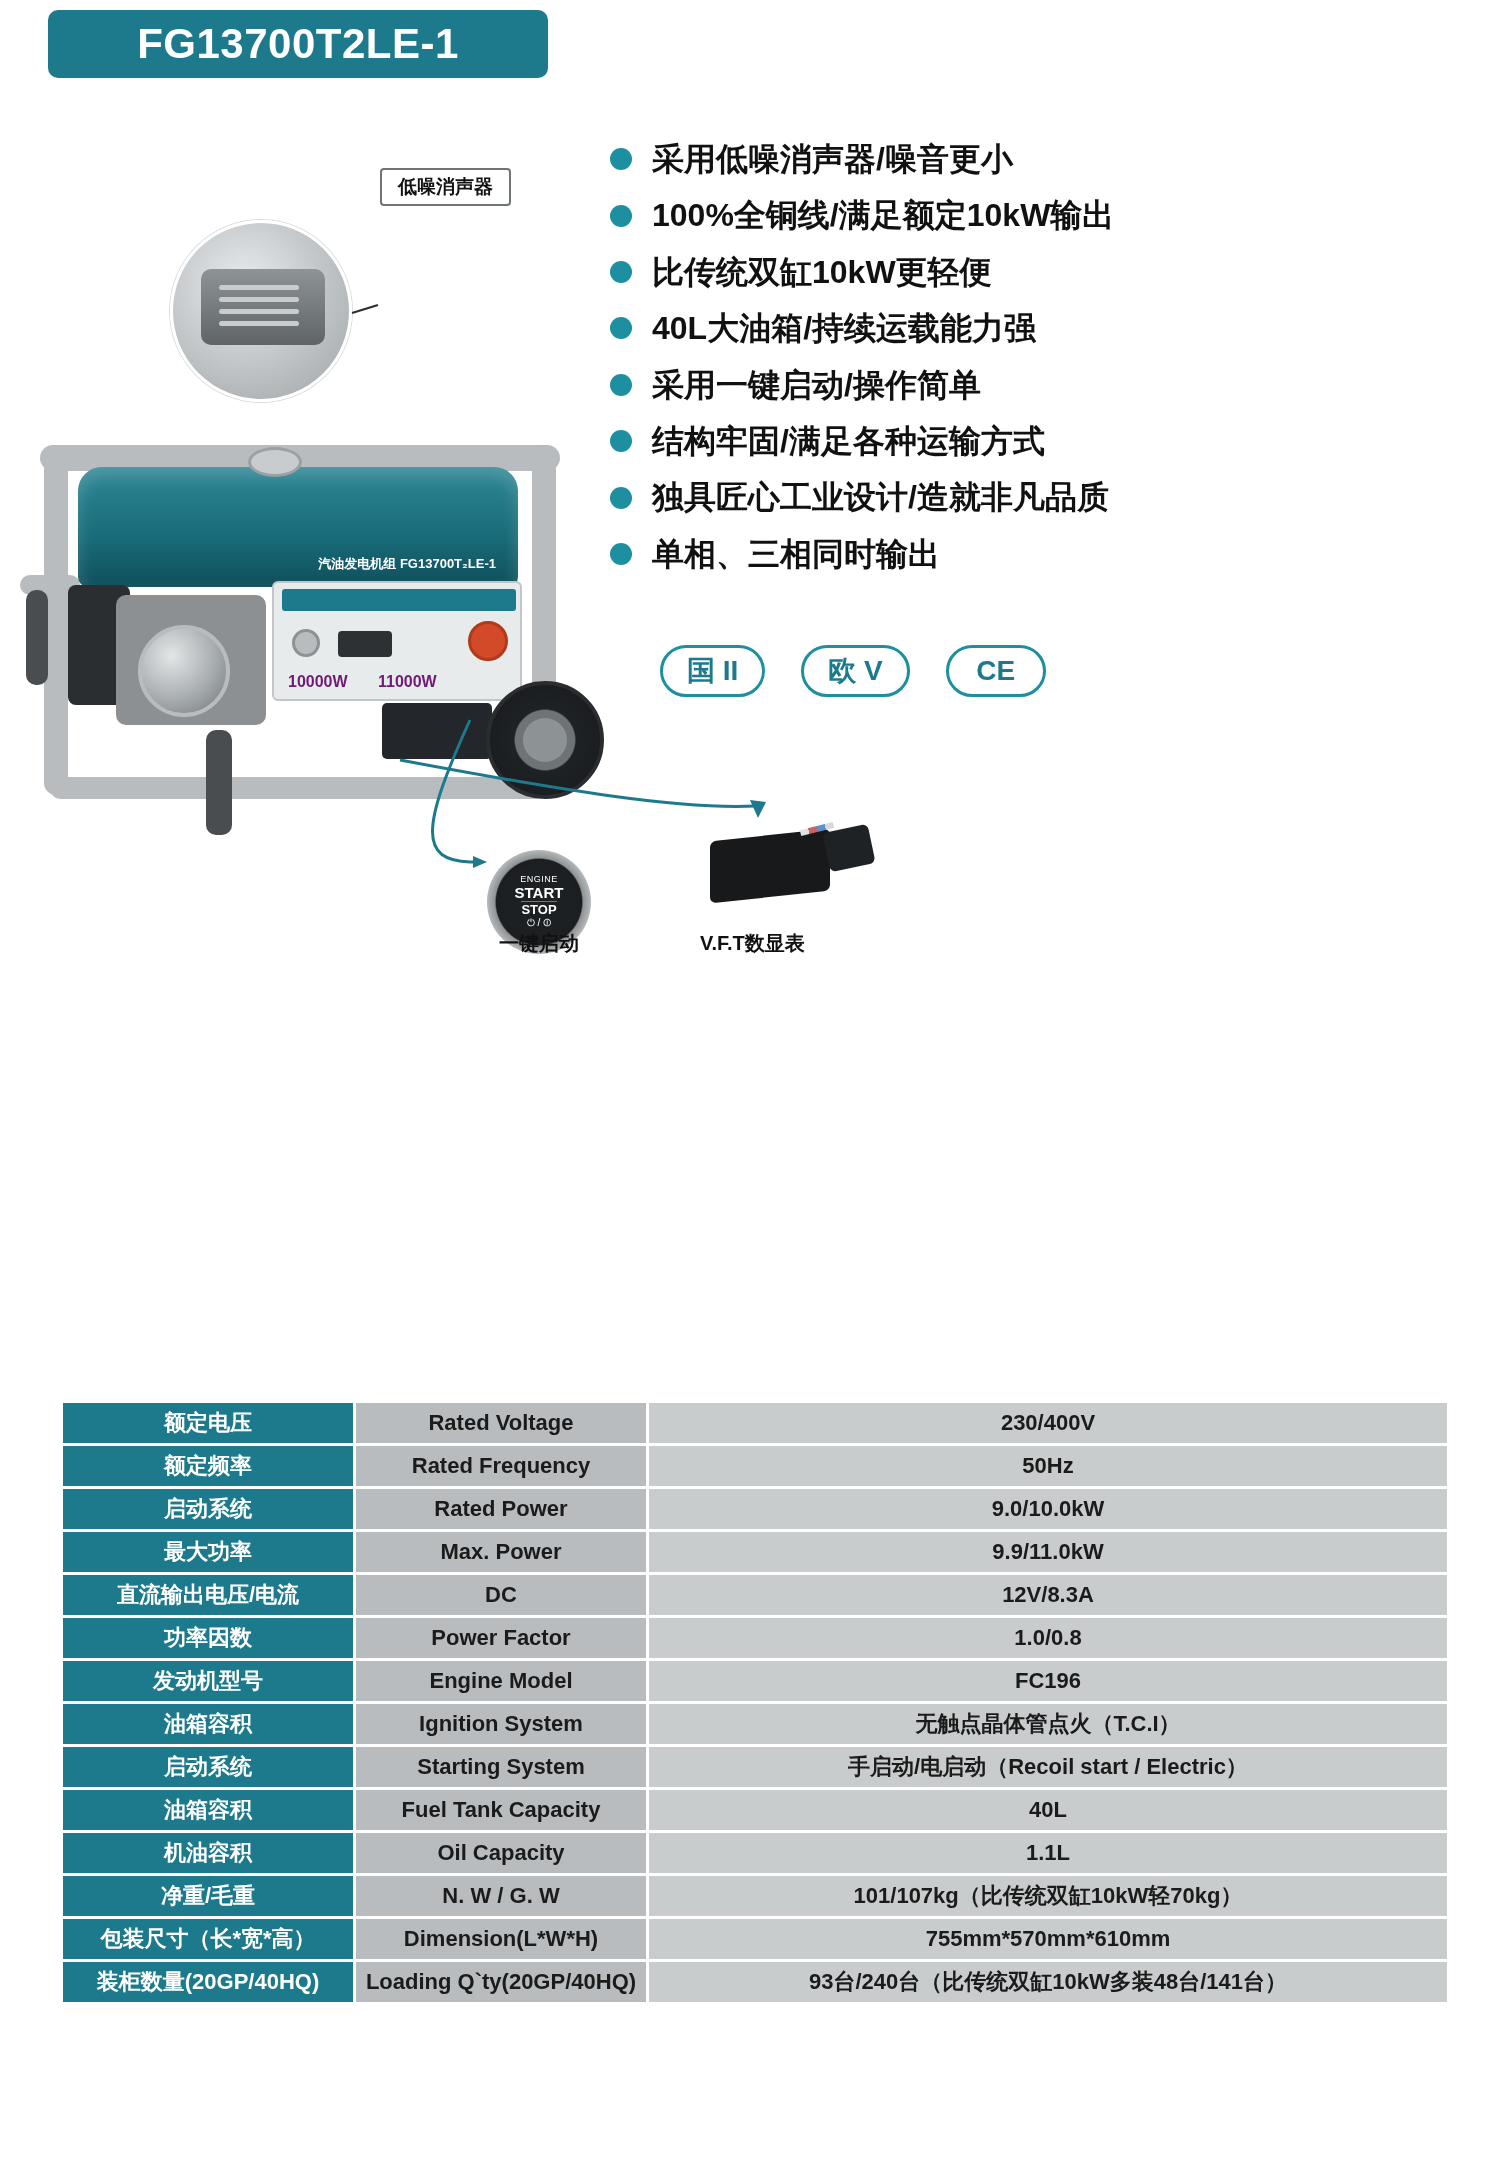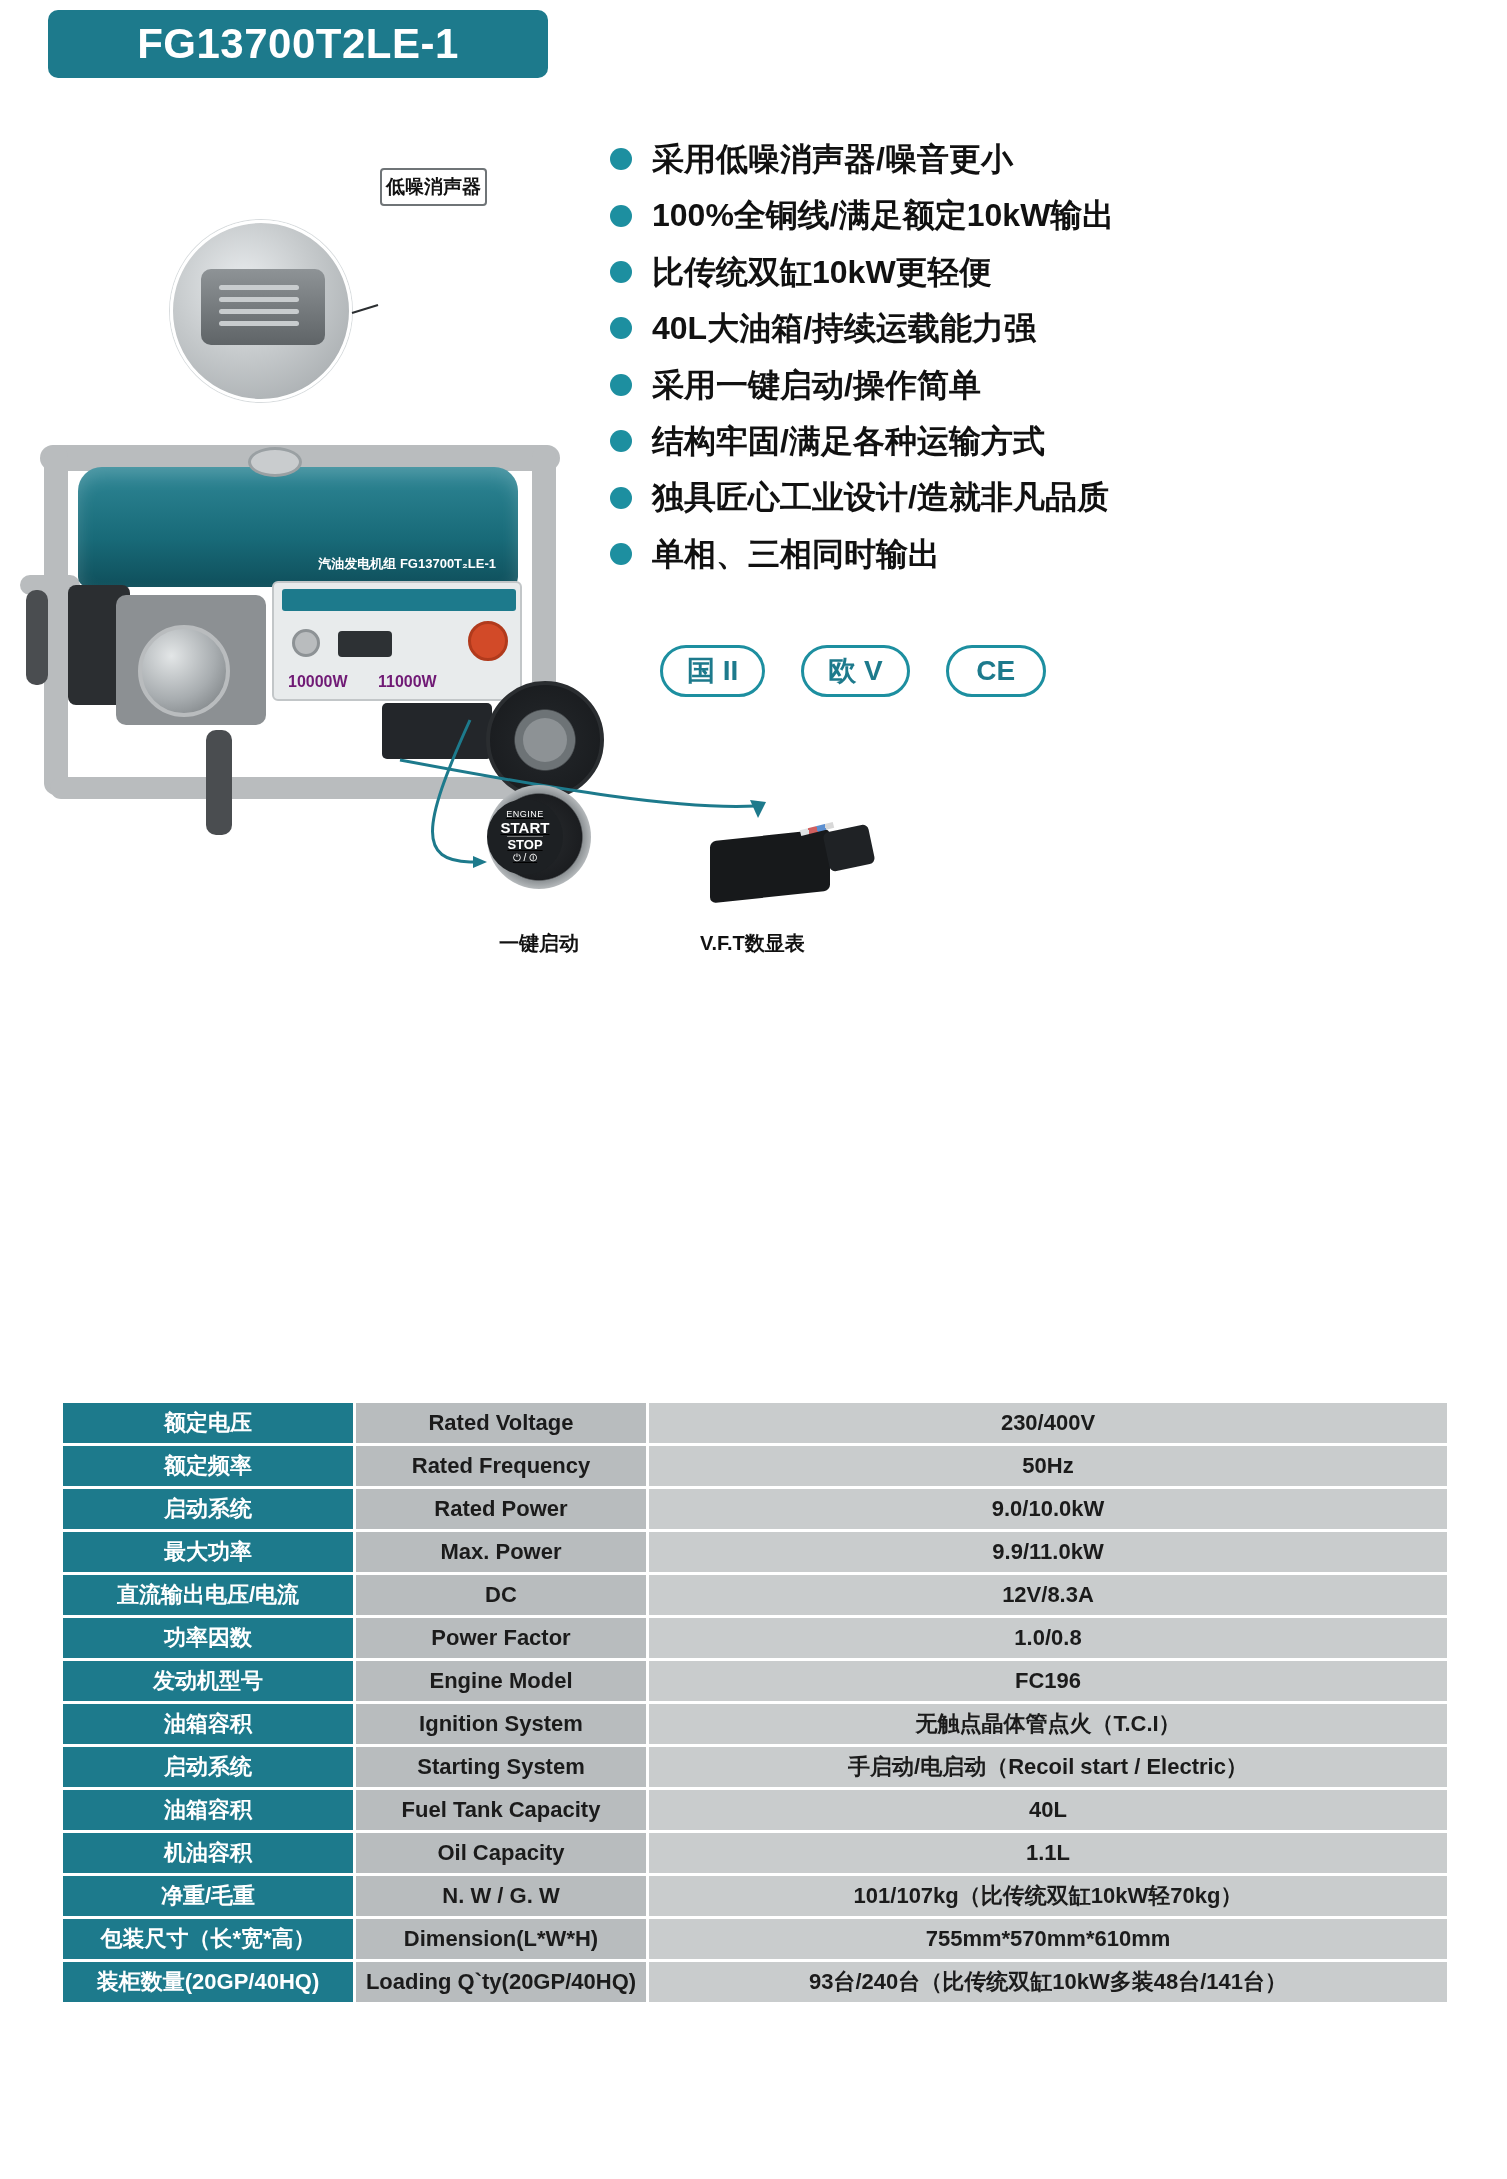--- a/index.html
+++ b/index.html
@@ -251,35 +251,35 @@
     position: absolute;
     background: #c8ccce;
     height: 5px; border-radius: 3px;
   }
   .inset-label {
     position: absolute;
     left: 380px; top: 168px;
     background: #ffffff;
     border: 2px solid #6f7477;
     border-radius: 4px;
-    padding: 4px 4px;
+    padding: 4px 16px;
     font-size: 19px;
     font-weight: bold;
     color: #111;
     white-space: nowrap;
   }
 
   
   .startbtn {
     position: absolute;
-    left: 487px; top: 785px;
+    left: 487px; top: 850px;
     width: 104px; height: 104px;
     border-radius: 50%;
     background: radial-gradient(circle at 50% 50%, #2a2d30 0%, #1b1d20 58%, #8e9396 60%, #d7dadc 80%, #9aa0a3 100%);
-    display: flex; align-items: center; justify-content: flex-start; text-decoration: underline;
+    display: flex; align-items: center; justify-content: center;
   }
   .startbtn-inner {
     width: 76px; height: 76px;
     border-radius: 50%;
     background: #1d2023;
     color: #fff;
     display: flex;
     flex-direction: column;
     align-items: center;
     justify-content: center;

